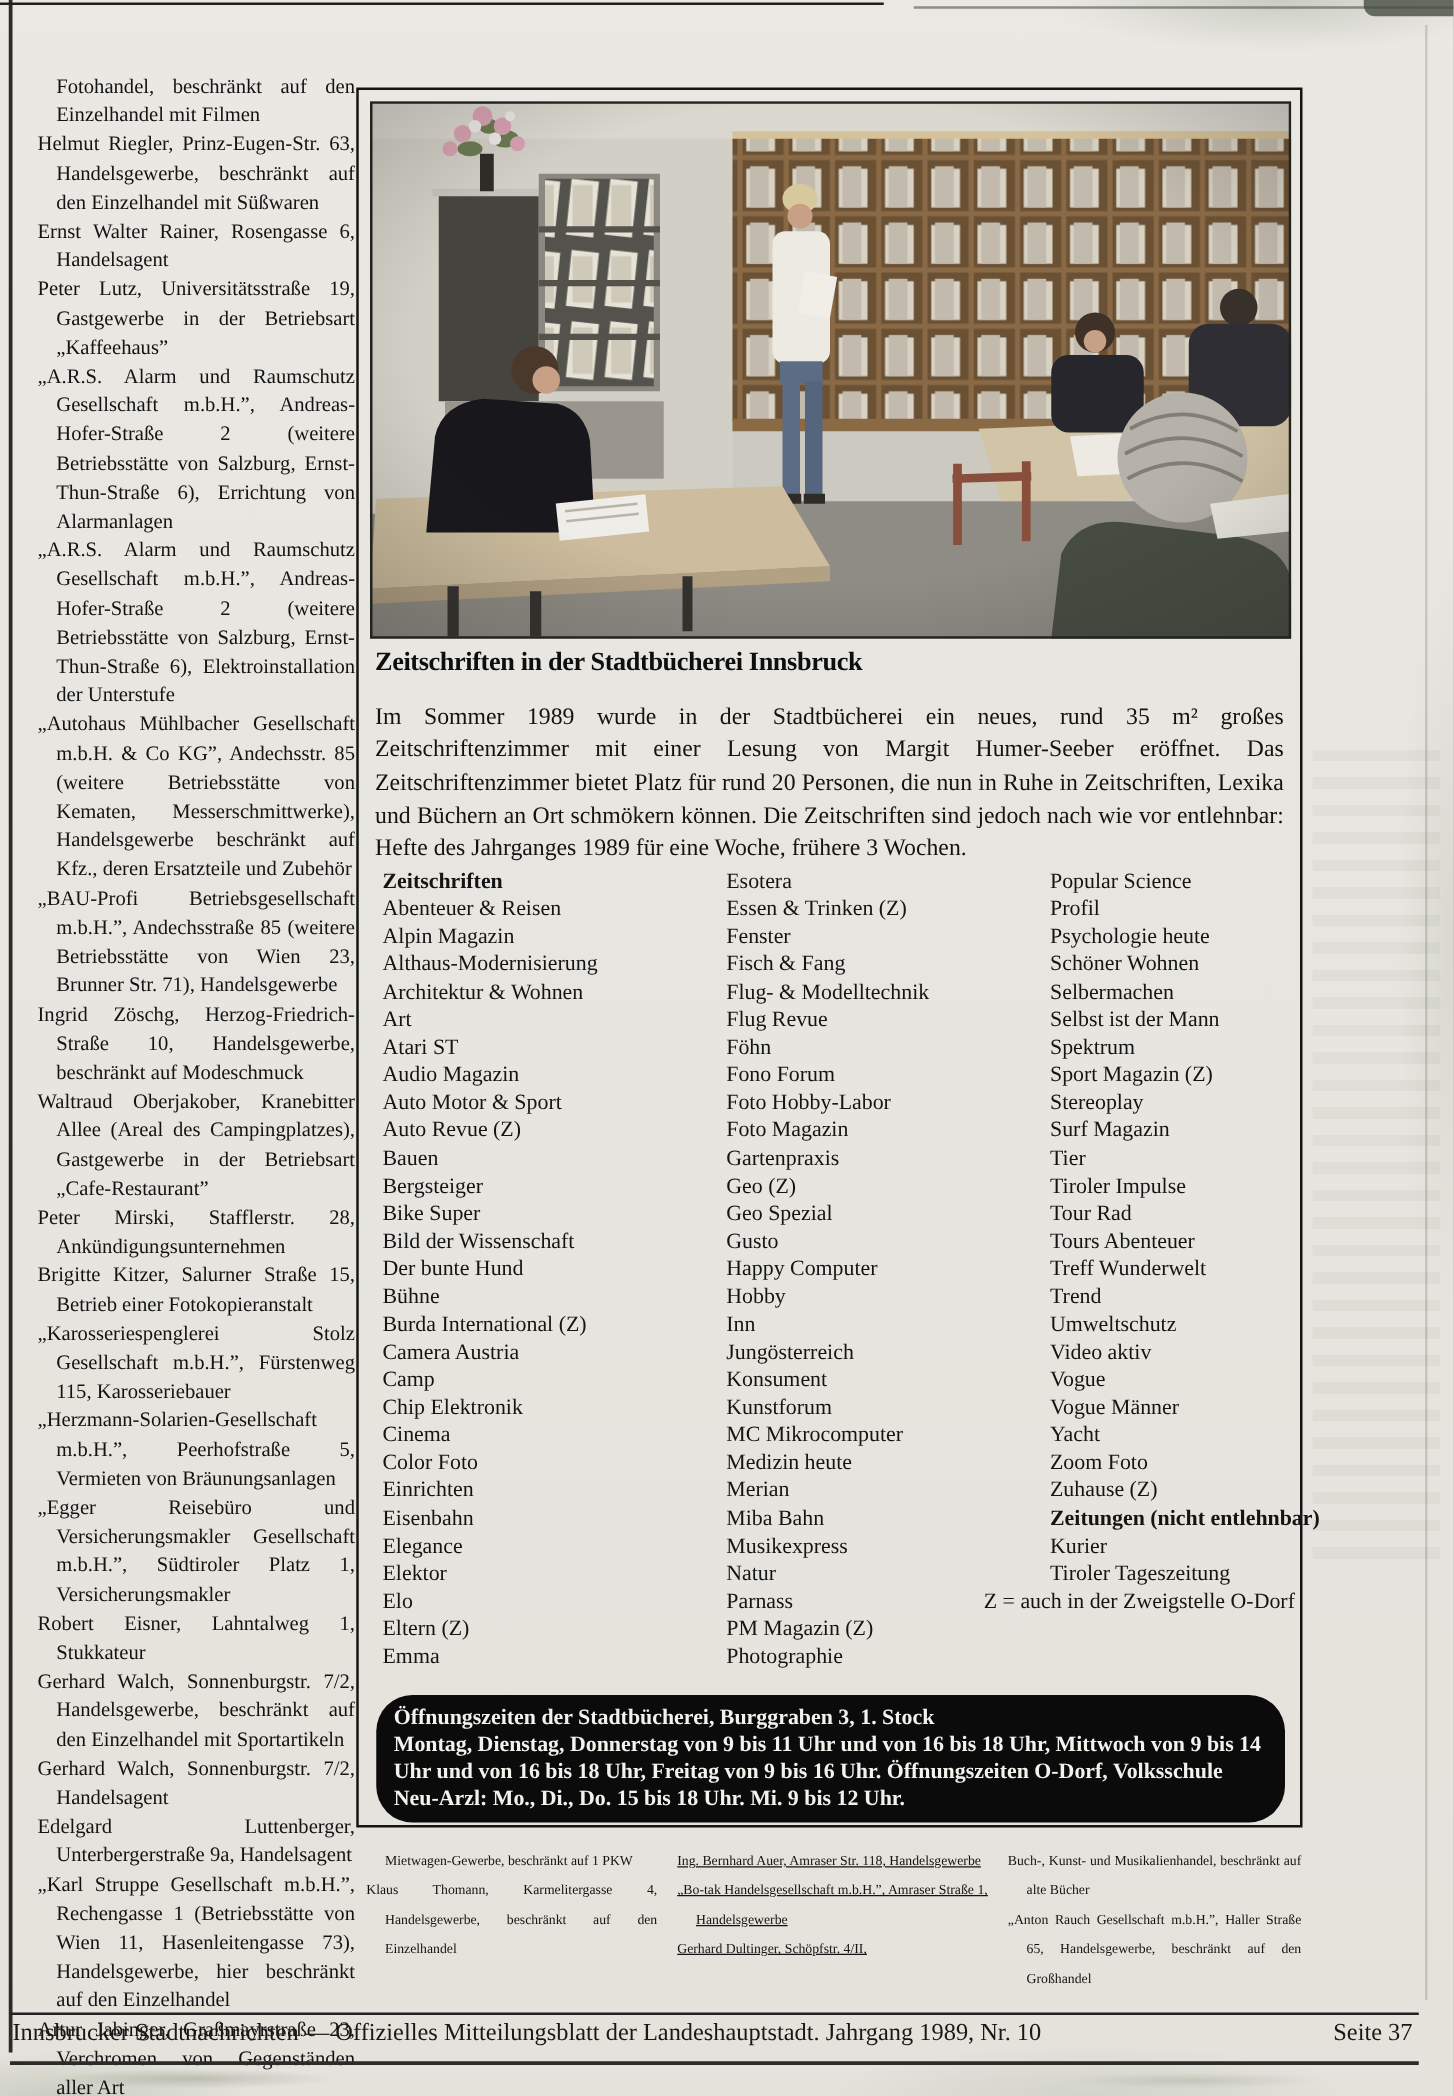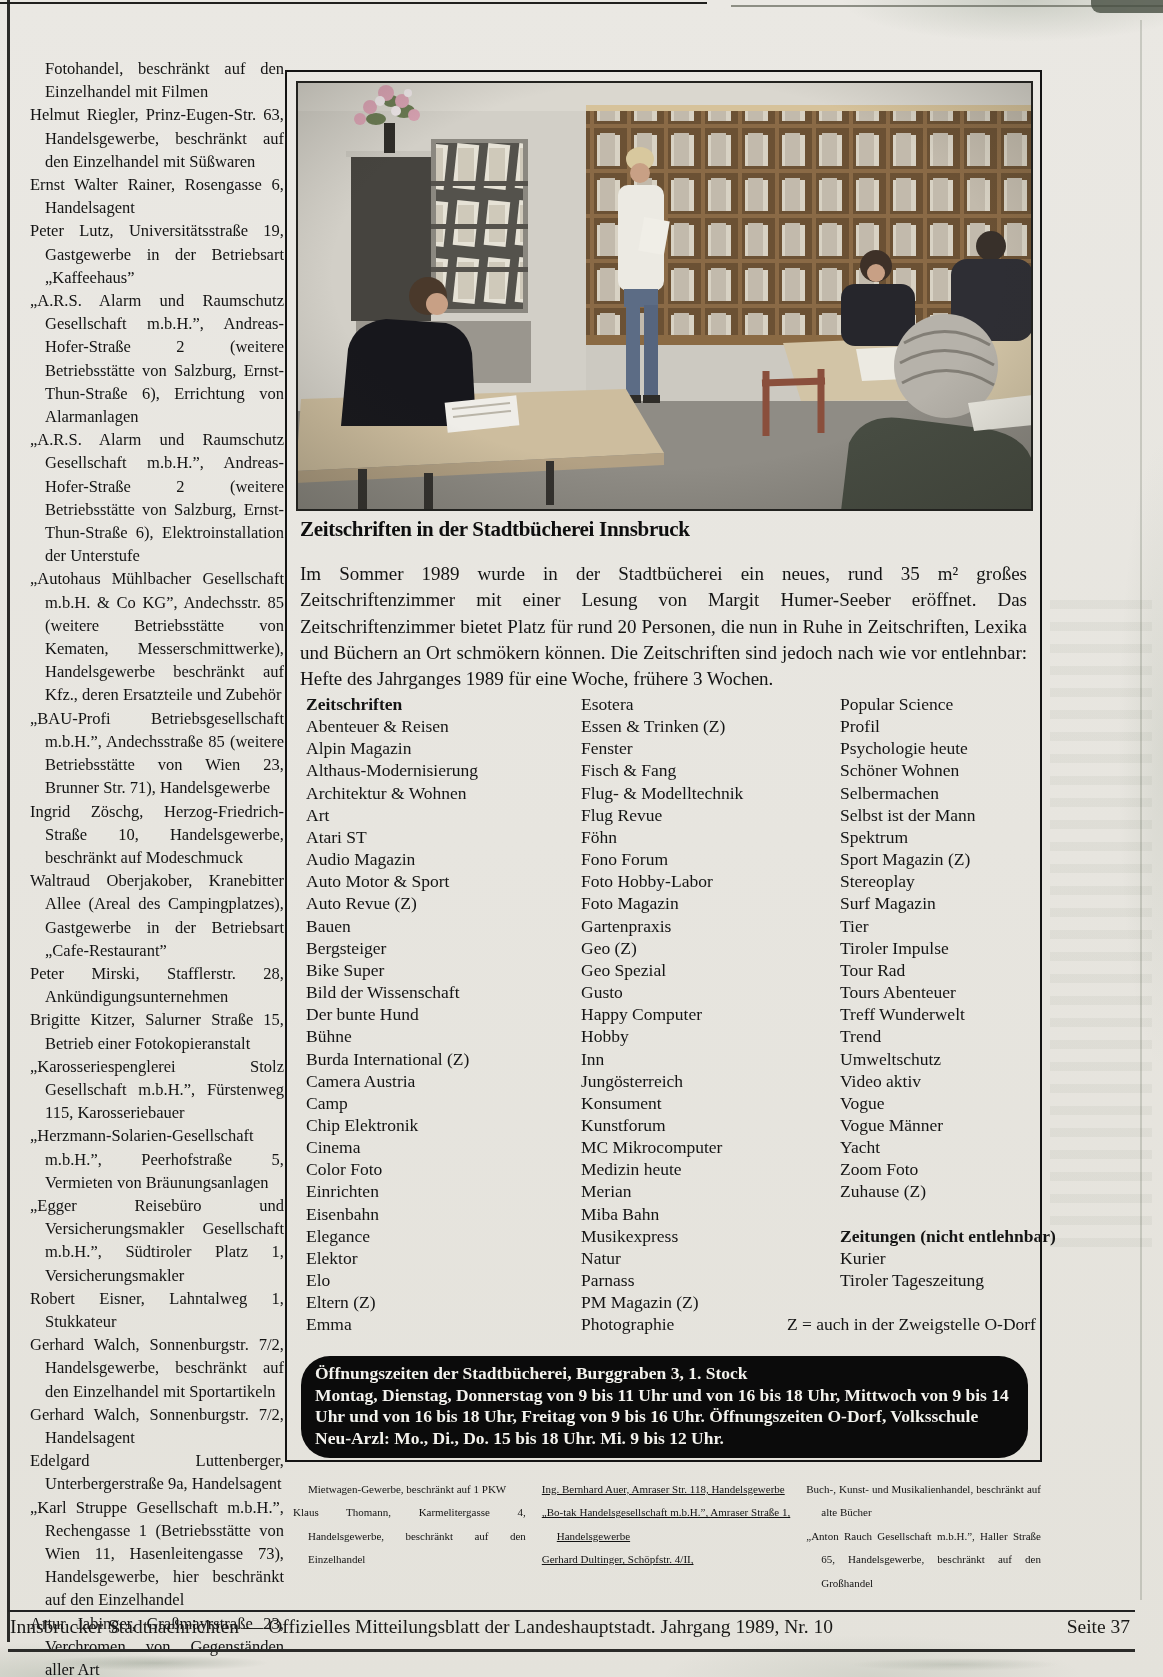--- a/index.html
+++ b/index.html
@@ -43,21 +43,21 @@
   .intro { position:absolute; left:13px; top:489px; width:727px; font-size:19px;
     line-height:26.3px; text-align:justify; hyphens:auto; color:#131313; }
 
   .maglist { position:absolute; left:10px; top:621px; width:737px; display:flex; }
   .magcol { font-size:17.5px; line-height:22.15px; color:#141414; }
   .magcol.c1 { width:243px; padding-left:9px; }
   .magcol.c2 { width:247px; padding-left:41px; }
   .magcol.c3 { width:247px; padding-left:53px; }
   .magrow, .magcol .li { white-space:nowrap; }
   .magheader { font-weight:bold; white-space:nowrap; }
-  .mt-row { margin-top:22px; }
+  .mt-row { }
   .legend { white-space:nowrap; margin-left:-53px; }
 
   .hoursbox { position:absolute; left:14px; top:1284px; width:727px; background:#0b0b0b;
     color:#f3f2ed; padding:7px 12px 9px 14px; font-weight:bold; font-size:17.5px; line-height:21.6px;border-radius:29px; }
 
   
   .bottomcols { position:absolute; left:293px; top:1478px; width:748px; display:flex; gap:16px;
     font-size:11px; line-height:23.4px; text-align:justify; hyphens:auto; color:#131313; }
   .bcol.a { width:238px; } .bcol.b { width:254px;text-decoration:underline; } .bcol.c { width:240px; }
 

